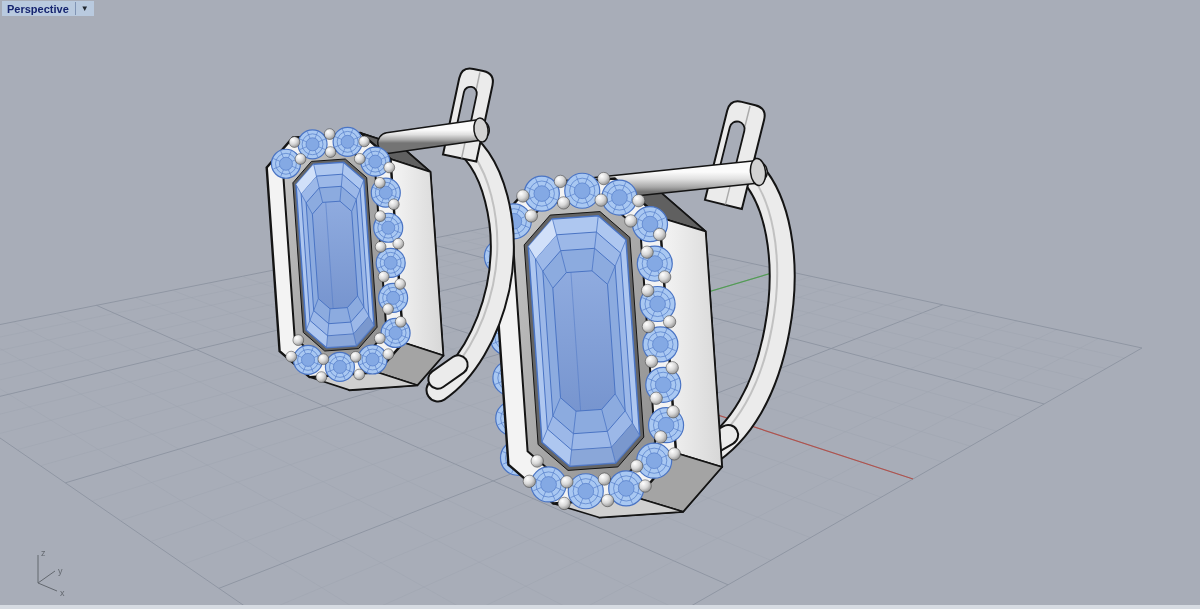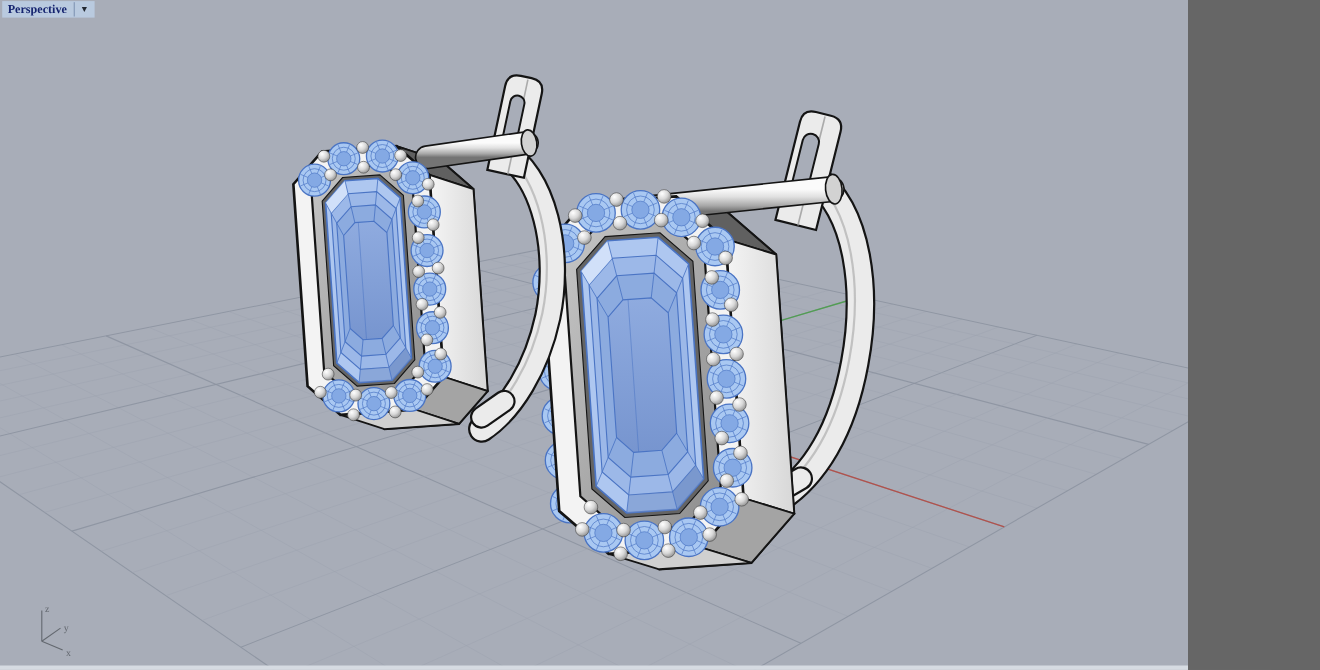--- a/index.html
+++ b/index.html
@@ -1,17 +1,17 @@
 <!DOCTYPE html>
 <html><head>
 <meta charset="utf-8">
 <style>
   html,body{margin:0;padding:0;background:#666;}
-  .stage{position:relative;width:1080px;height:609px;overflow:hidden;
-         font-family:Liberation Serif, serif;}
+  .stage{position:relative;width:1200px;height:609px;overflow:hidden;
+         font-family:Liberation Sans, sans-serif;}
   .stage svg#scene{position:absolute;left:0;top:0;}
   .vp-label{position:absolute;left:2px;top:1px;height:15px;display:flex;align-items:center;
             padding:0 3px 0 5px;font-size:11px;font-weight:bold;letter-spacing:0;
             cursor:pointer;user-select:none;}
   .vp-sep{width:1px;height:13px;margin:0 3px 0 6px;}
   .vp-arrow{font-size:8px;line-height:8px;padding:0 2px;}
   .bottom-border{position:absolute;left:0;bottom:0;width:100%;height:4px;}
   .gizmo{position:absolute;left:24px;top:546px;}
   .gizmo text{font-size:9px;}
 </style>

